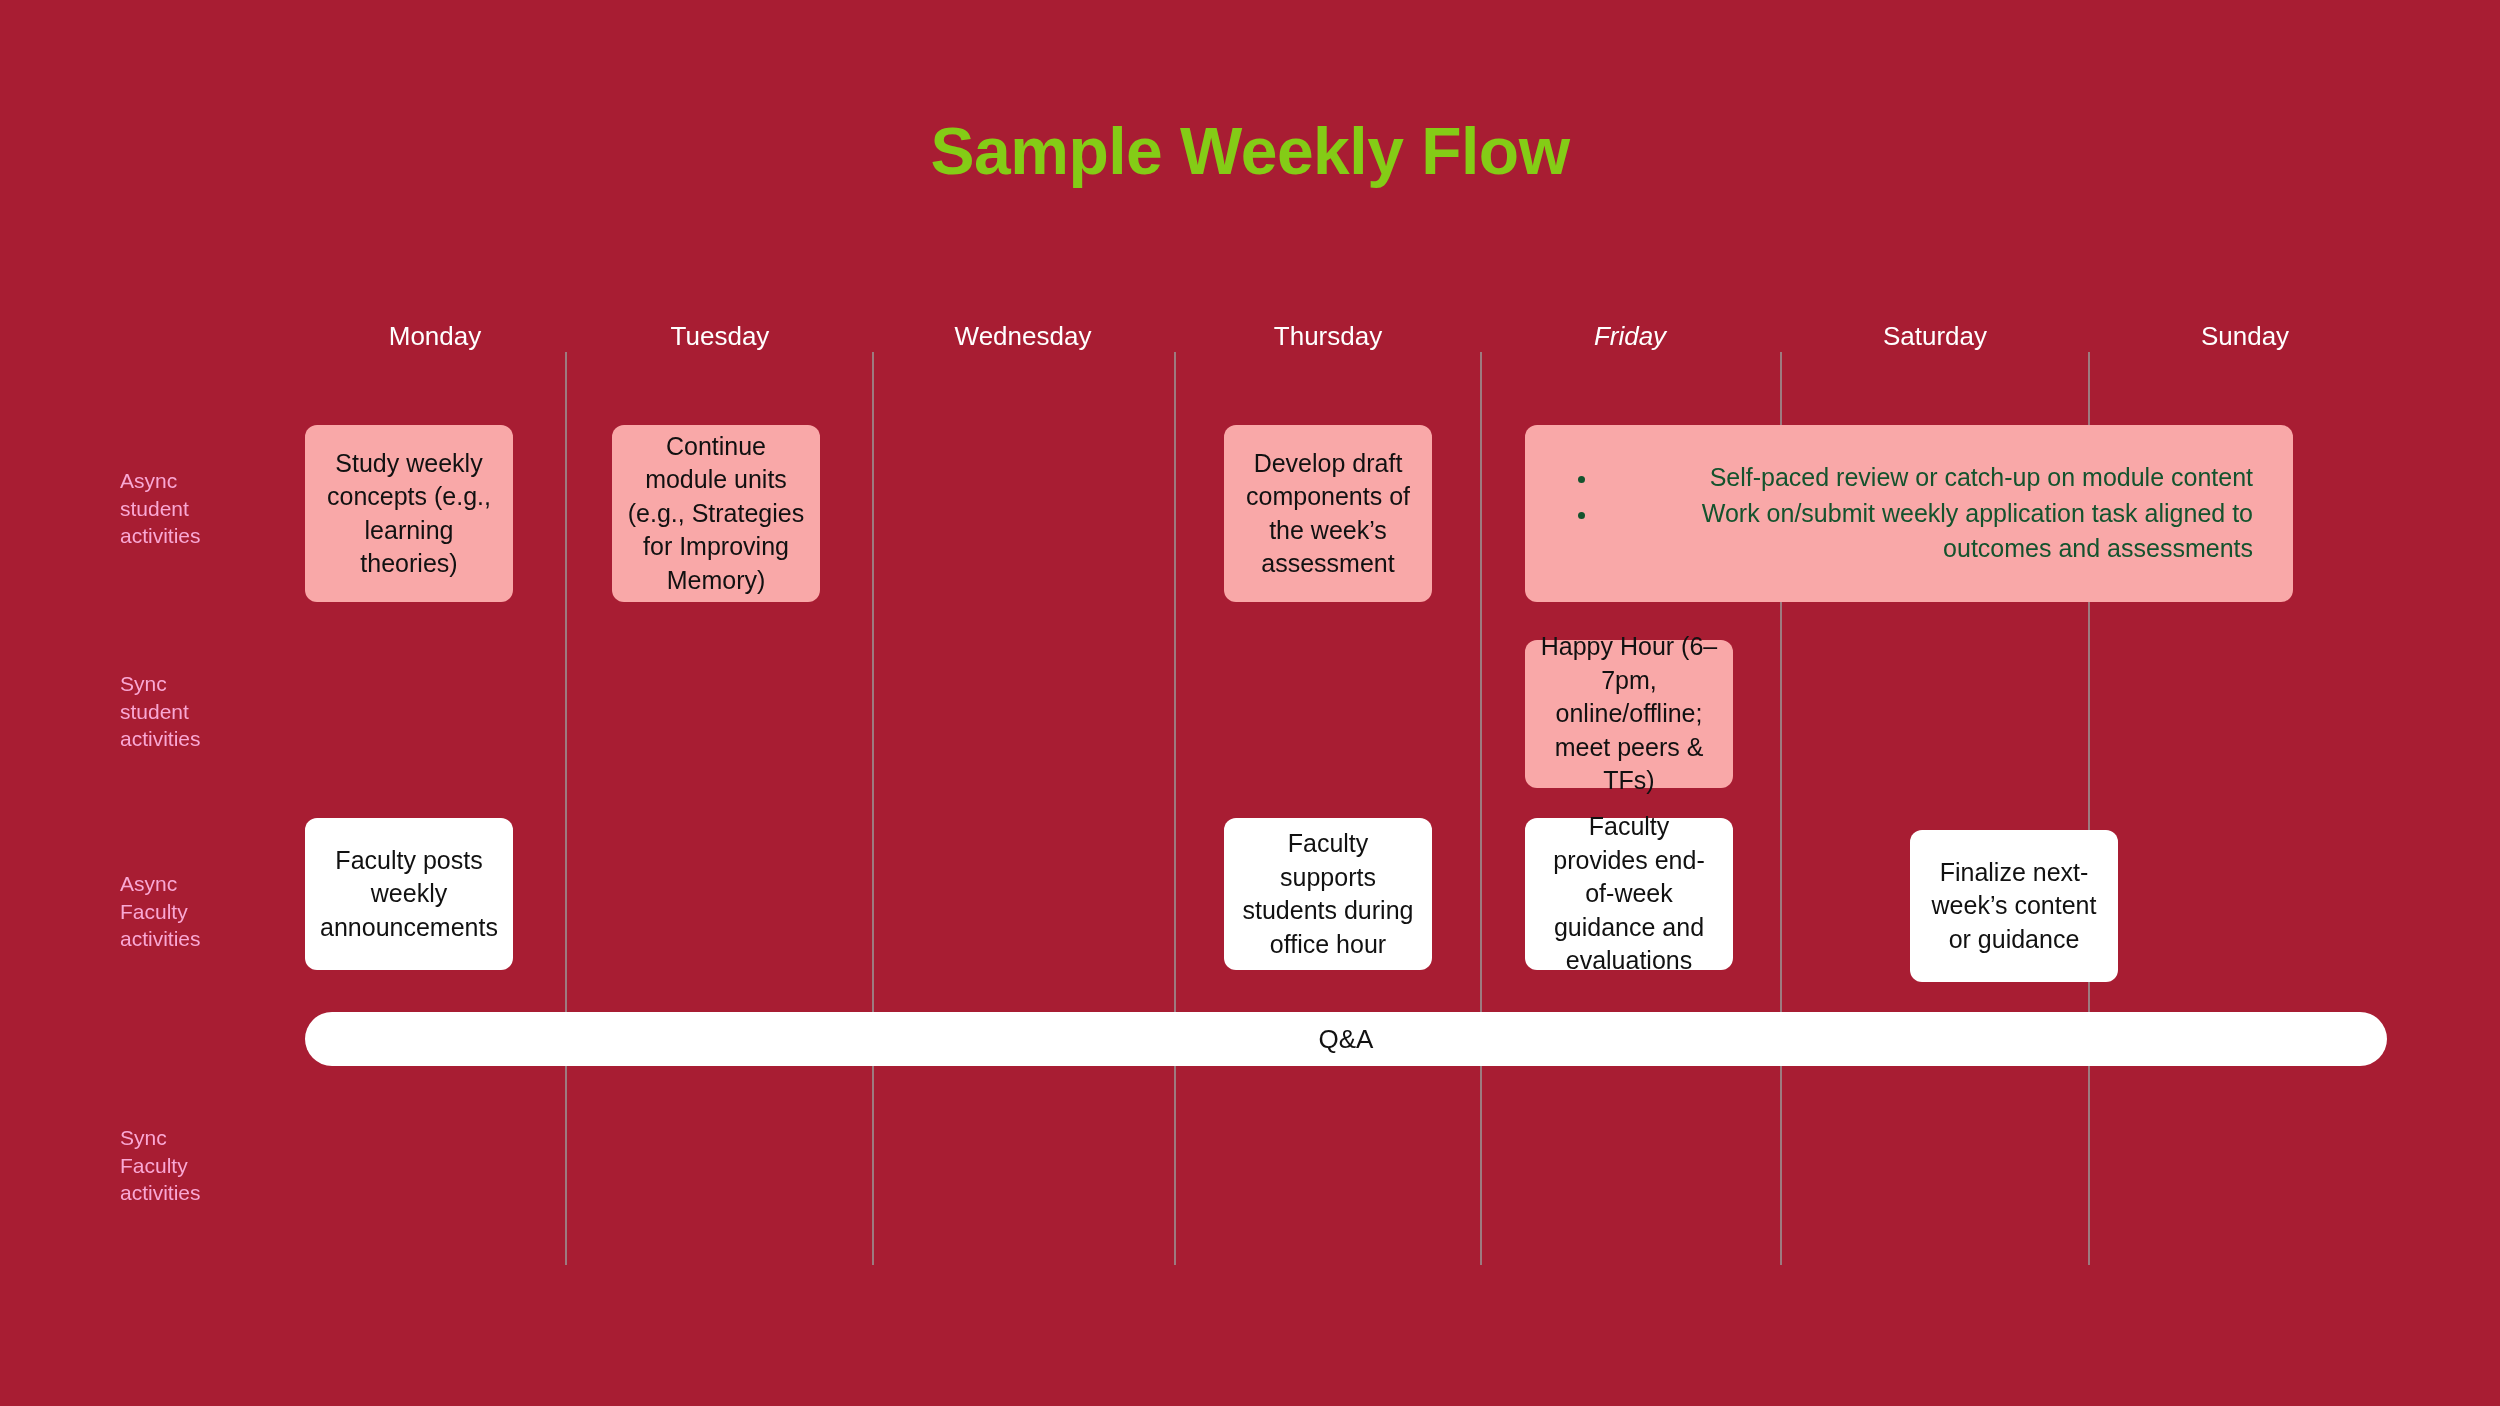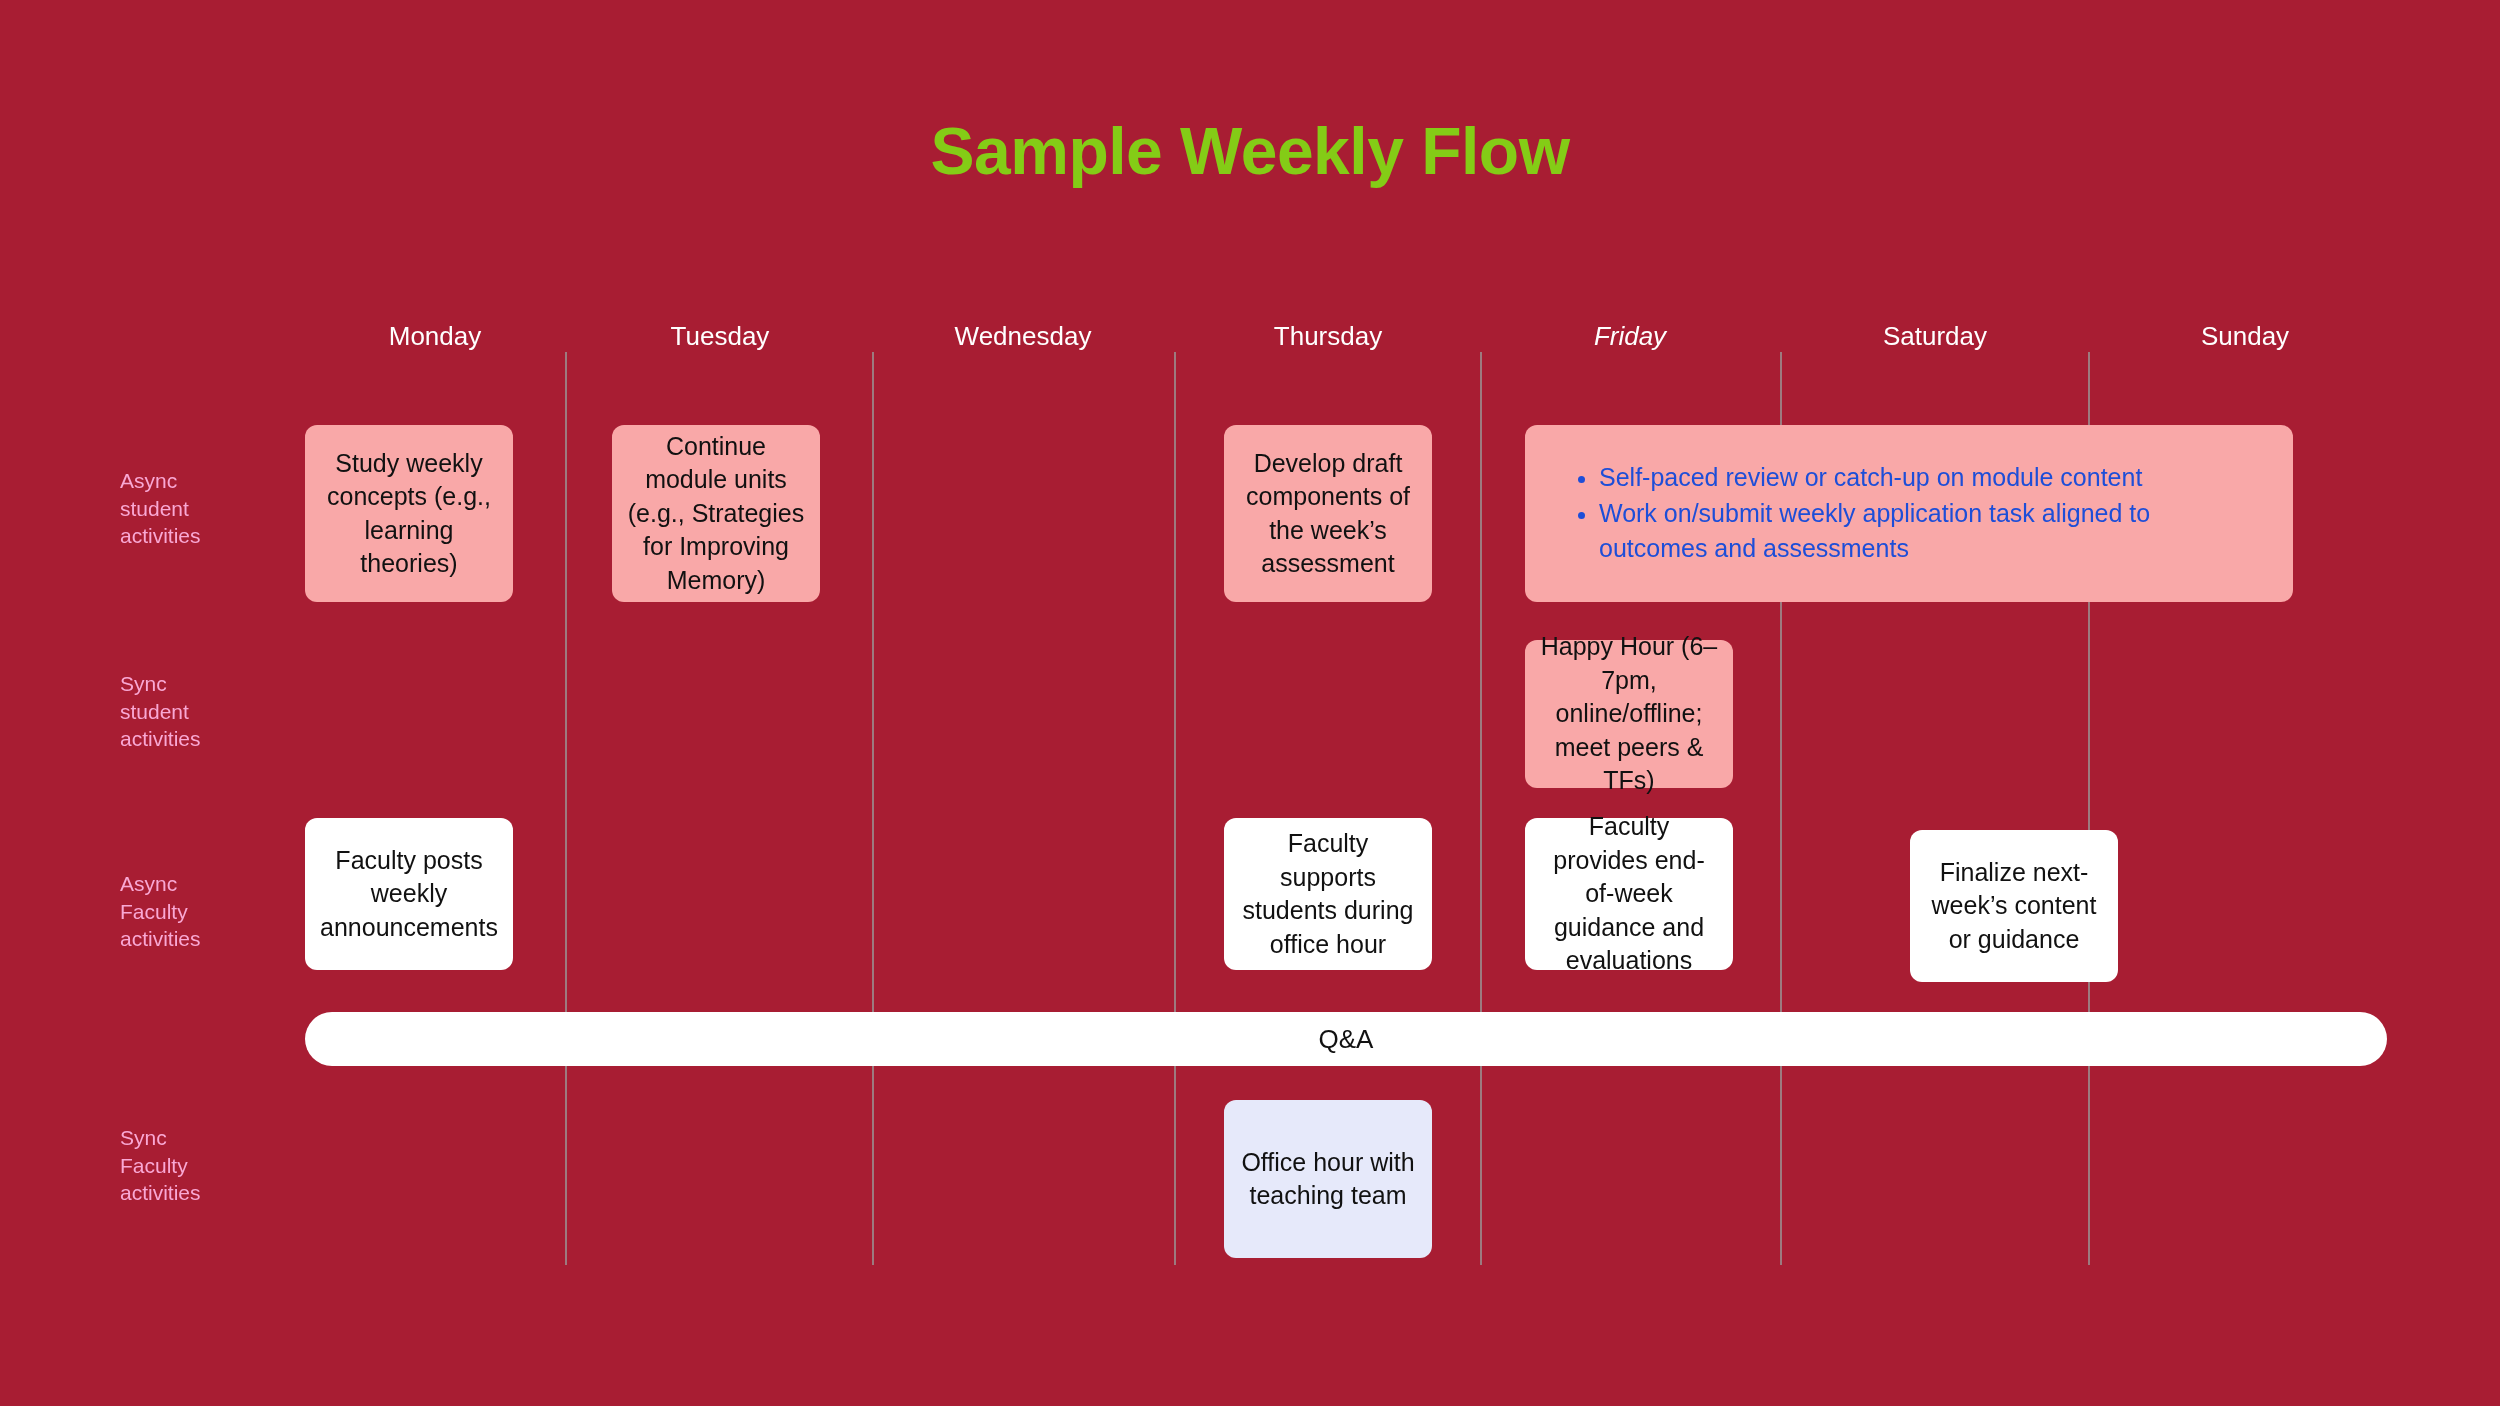--- a/index.html
+++ b/index.html
@@ -93,22 +93,22 @@
   }
   #card-weekend-async ul {
     margin: 0;
     padding: 0 0 0 34px;
     list-style: disc;
     text-align: center;
   }
   #card-weekend-async li {
     font-size: 25px;
     line-height: 1.42;
-    color: #1d4ed8;
-    text-align: left;
+    color: #14532d;
+    text-align: right;
     margin: 0;
   }
   #card-weekend-async li::marker { font-size: 24px; }
 
   
   #qa-bar {
     position: absolute;
     left: 305px;
     top: 1012px;
     width: 2082px;
@@ -186,17 +186,14 @@
   </div>
 
   <div class="card white" id="card-sat-async-fac" style="left:1910px; top:818px; width:208px; height:152px;margin-top:12px;">
     <span class="card-text">Finalize next-week’s content or guidance</span>
   </div>
 
   <div id="qa-bar">
     <span>Q&amp;A</span>
   </div>
 
-  <div class="card blue" id="card-thu-sync-fac" style="left:1224px; top:1100px; width:208px; height:158px;">
-    <span class="card-text">Office hour with teaching team</span>
-  </div>
 
 </div>
 
 </body></html>

